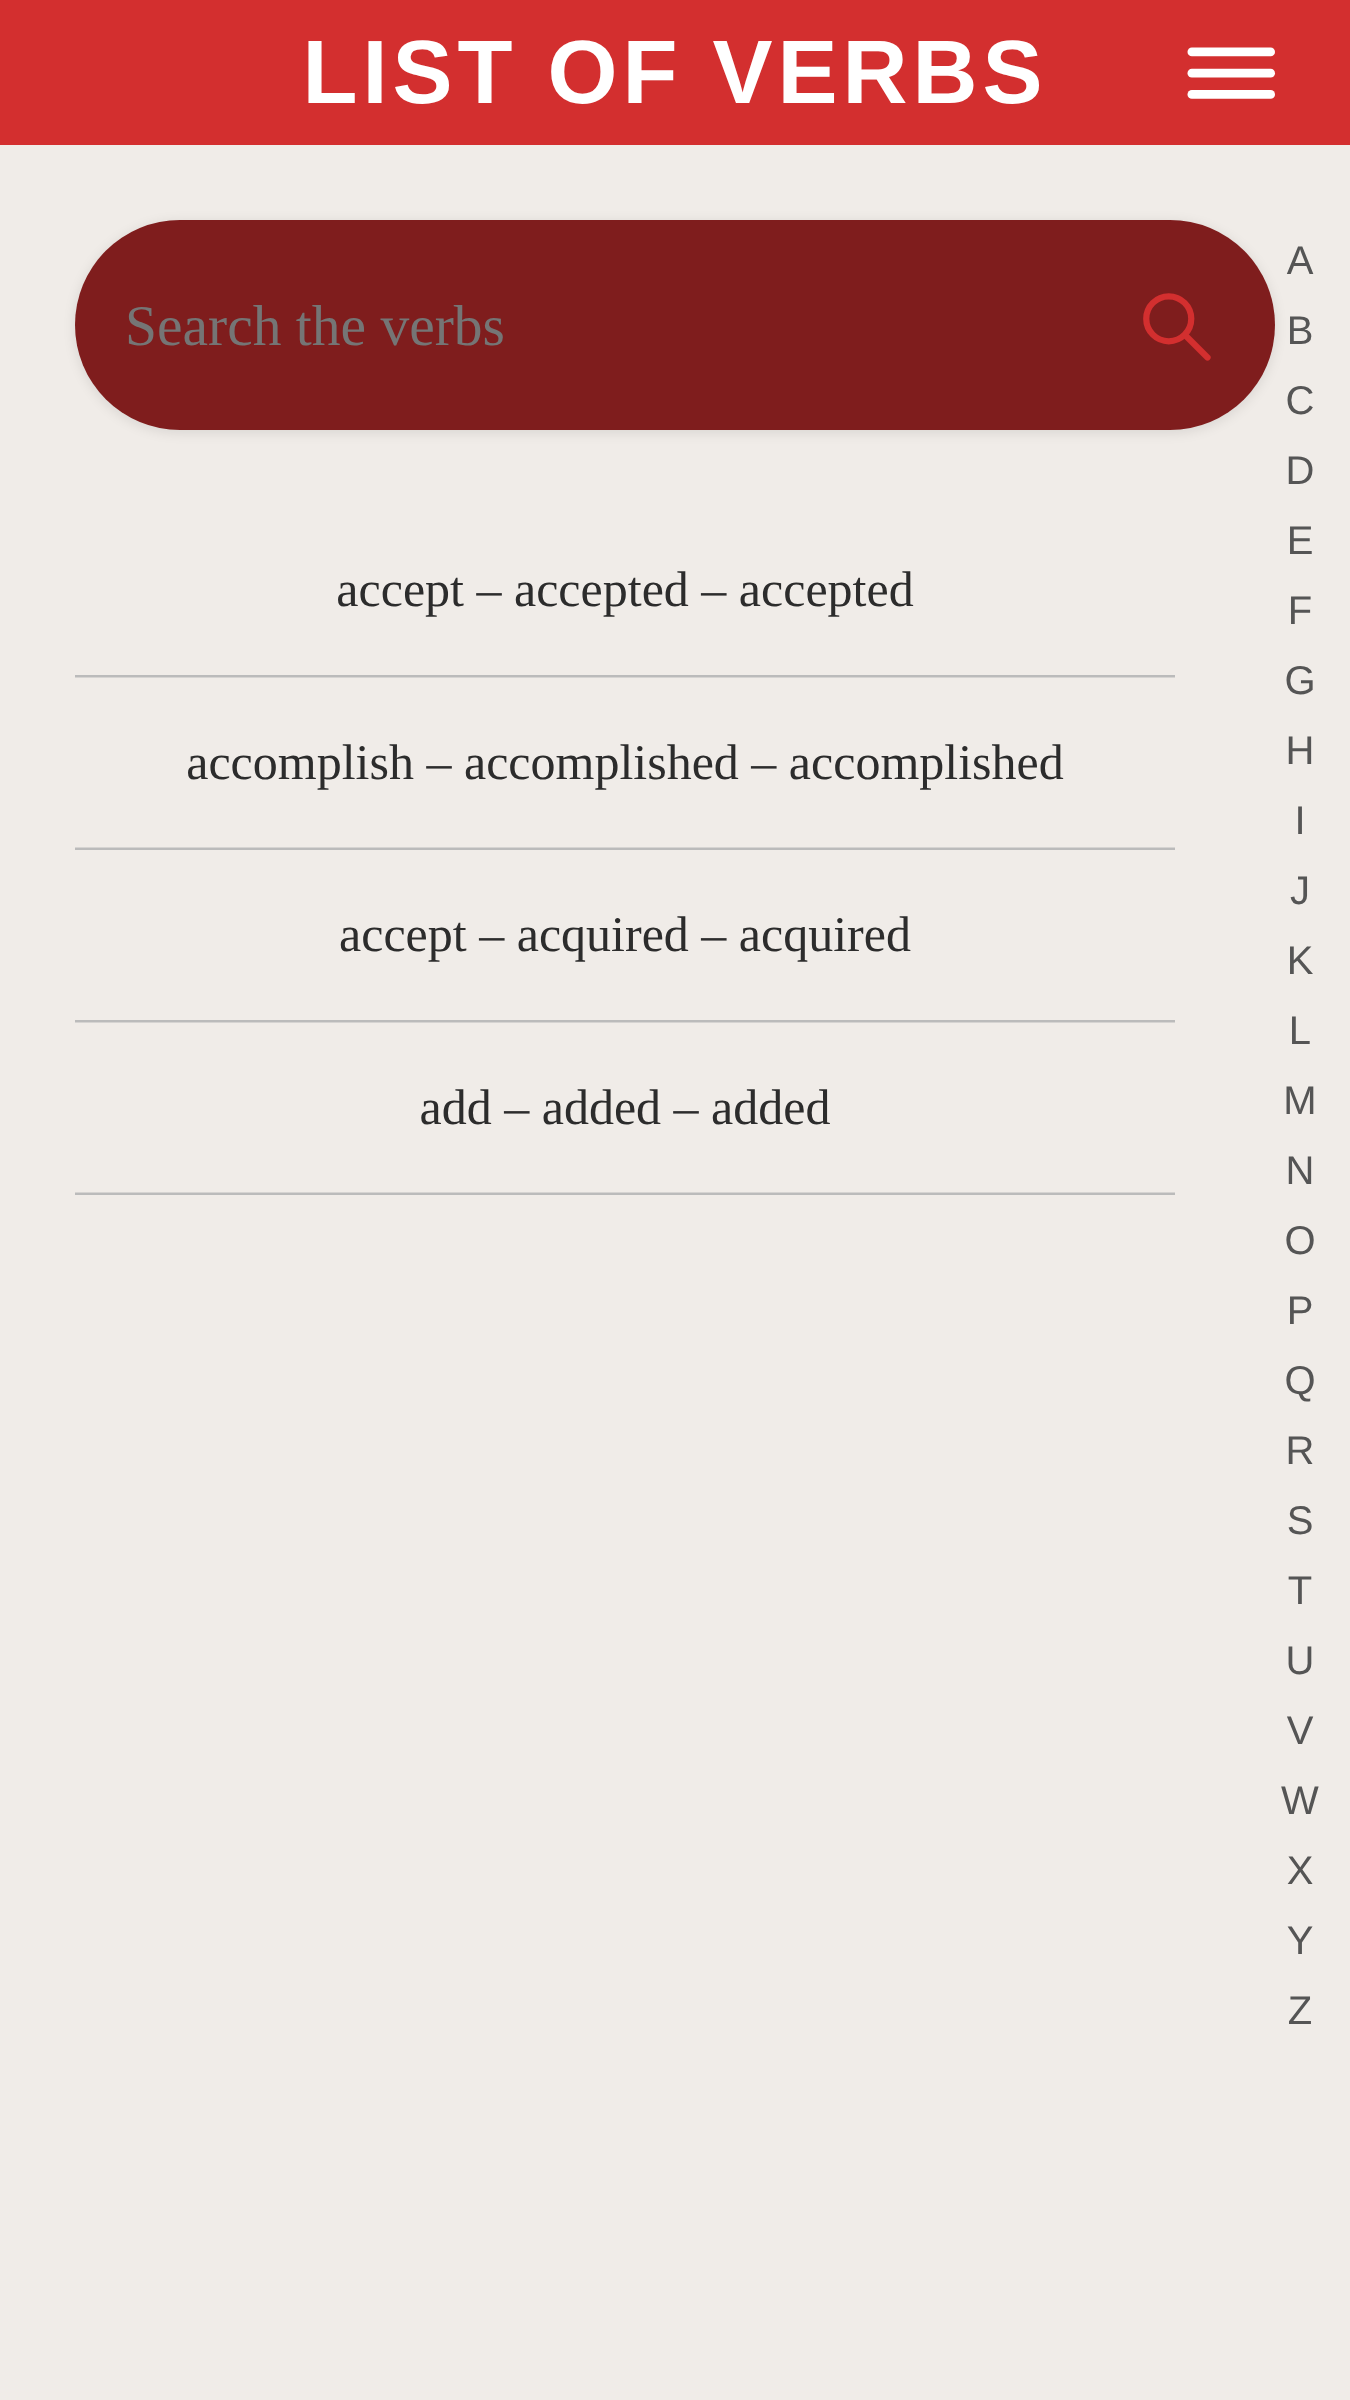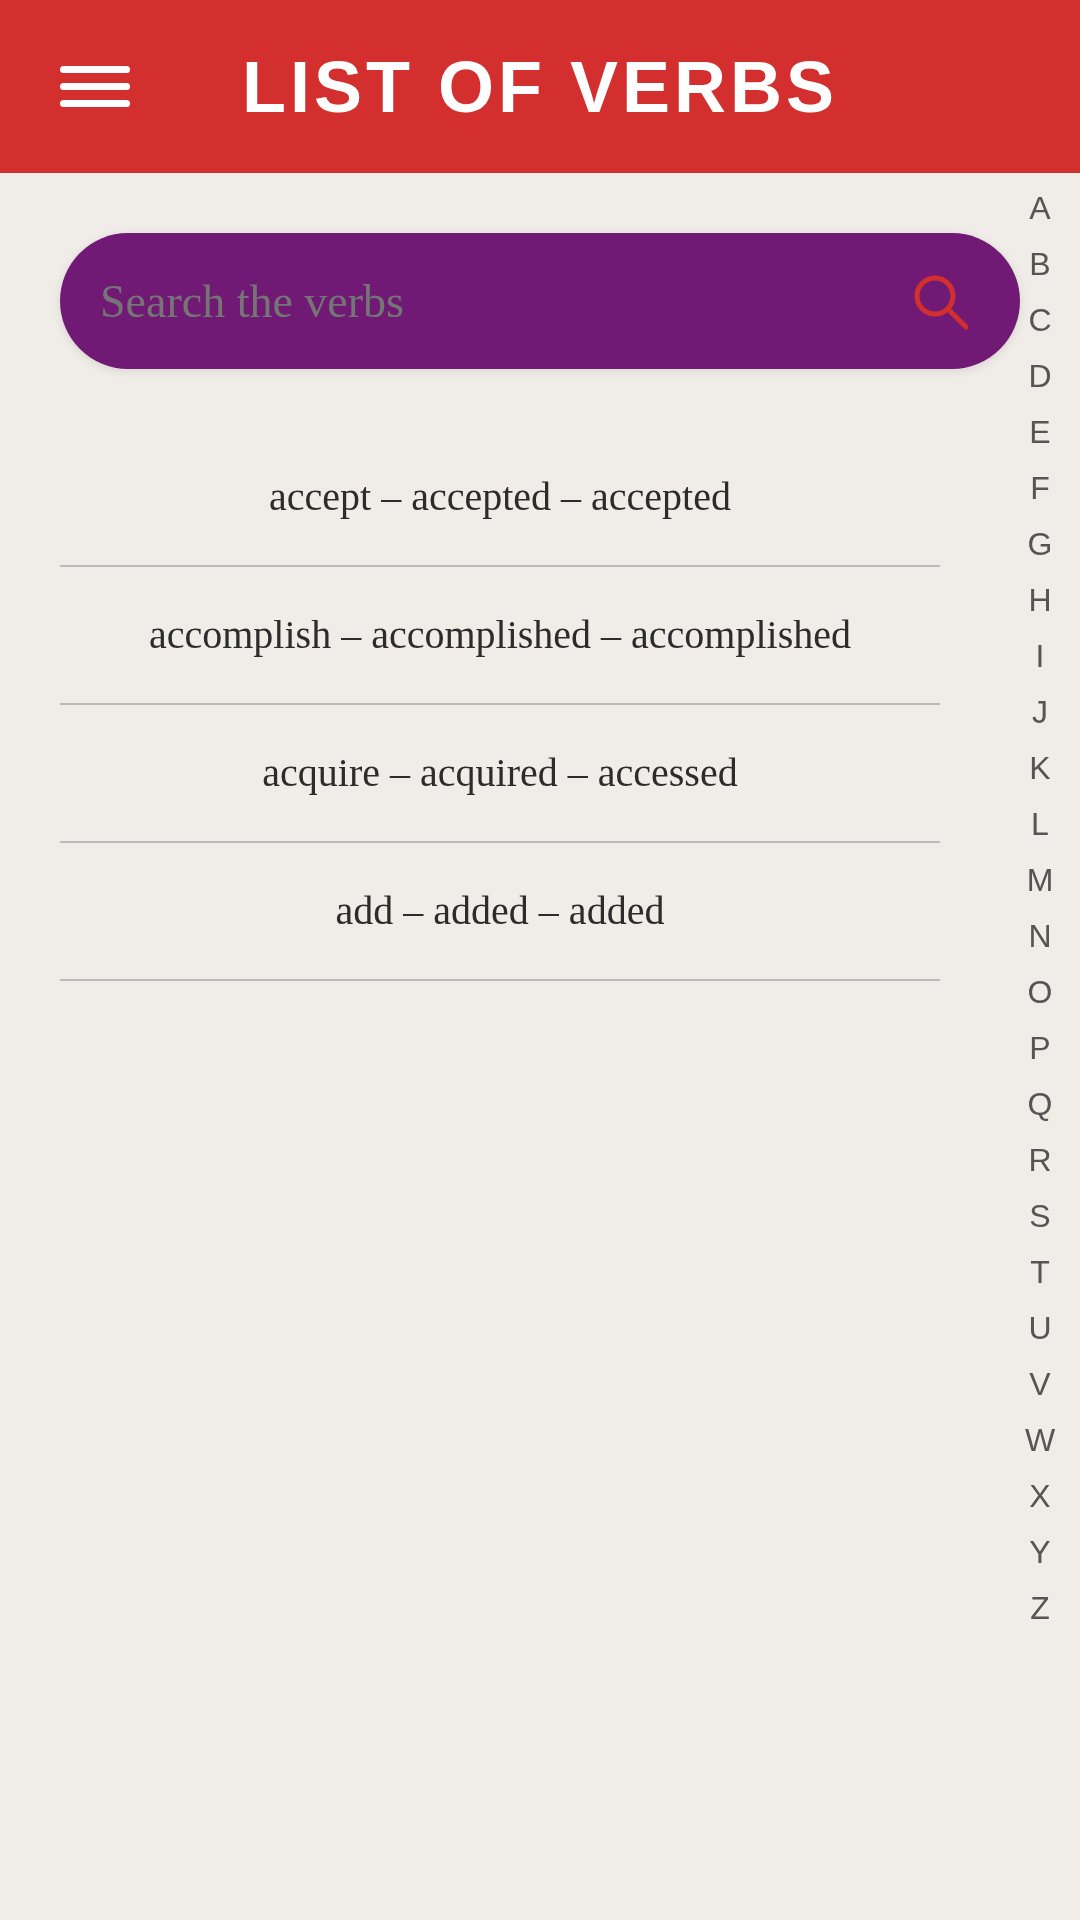--- a/index.html
+++ b/index.html
@@ -14,25 +14,26 @@
       min-height: 1920px;
       background-color: #f0ece8;
       font-family: 'Georgia', serif;
       position: relative;
     }
 
     
     .header {
       background-color: #d32f2f;
       width: 100%;
-      height: 173px;
+      height: 116px;
       display: flex;
       align-items: center;
       padding: 0 60px;
       position: relative;
+      justify-content: flex-end;
     }
 
     .menu-icon {
       display: flex;
       flex-direction: column;
       gap: 10px;
       cursor: pointer;
     }
 
     .menu-icon span {
@@ -57,25 +58,25 @@
 
     
     .main-content {
       padding: 60px 0 60px 0;
       position: relative;
     }
 
     
     .search-container {
       margin: 0 60px 60px 60px;
-      background-color: #701a75;
+      background-color: #7f1d1d;
       border-radius: 100px;
       display: flex;
       align-items: center;
-      padding: 28px 40px;
+      padding: 44px 40px;
       box-shadow: 0 2px 10px rgba(0,0,0,0.1);
     }
 
     .search-input {
       flex: 1;
       border: none;
       outline: none;
       font-size: 46px;
       color: #aaa;
       background: transparent;
@@ -165,21 +166,21 @@
         <circle cx="27" cy="27" r="18" stroke="#d32f2f" stroke-width="5"></circle>
         <line x1="40" y1="40" x2="58" y2="58" stroke="#d32f2f" stroke-width="5" stroke-linecap="round"></line>
       </svg>
     </div>
   </div>
 
   <div class="verb-list" id="verb-list-container">
 
   <div class="verb-item"><span class="verb-text">accept – accepted – accepted</span></div>
       <div class="verb-item"><span class="verb-text">accomplish – accomplished – accomplished</span></div>
-      <div class="verb-item"><span class="verb-text">acquire – acquired – accessed</span></div>
+      <div class="verb-item"><span class="verb-text">accept – acquired – acquired</span></div>
       <div class="verb-item"><span class="verb-text">add – added – added</span></div>
     </div>
 
 </div>
 
 <nav class="alphabet-sidebar" id="alphabet-sidebar">
 
 <div class="alpha-letter">A</div>
     <div class="alpha-letter">B</div>
     <div class="alpha-letter">C</div>

